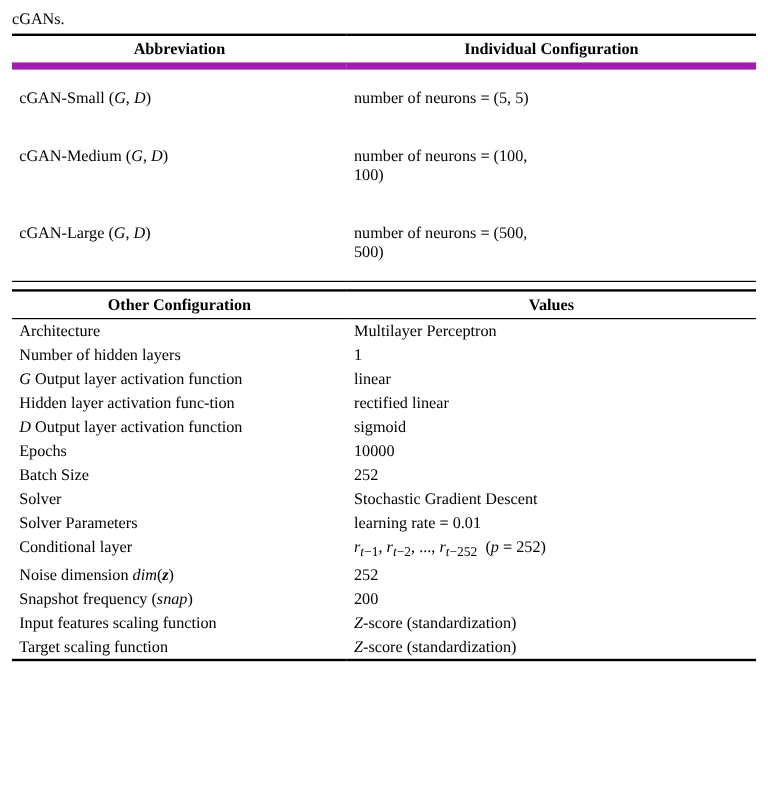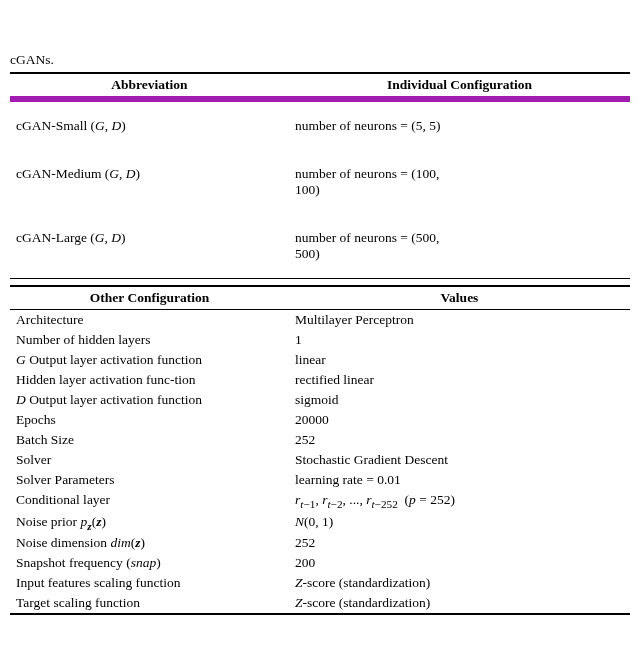--- a/index.html
+++ b/index.html
@@ -8,21 +8,20 @@
       font-family: 'Times New Roman', Times, serif;
       font-size: 13.5px;
       color: #000;
       width: 640px;
       min-height: 672px;
       padding: 8px 10px;
     }
     .intro-text {
       font-size: 13.5px;
       margin-bottom: 4px;
-      margin-top: 44px;
     }
     table {
       width: 100%;
       border-collapse: collapse;
       margin-bottom: 0;
     }
     .top-table {
       border-top: 2.5px solid #000;
       border-bottom: 1px solid #000;
     }
@@ -111,41 +110,37 @@
     <tr>
       <td>Hidden layer activation func-tion</td>
       <td>rectified linear</td>
     </tr>
     <tr>
       <td><span class="math">D</span> Output layer activation function</td>
       <td>sigmoid</td>
     </tr>
     <tr>
       <td>Epochs</td>
-      <td>20000</td>
+      <td>10000</td>
     </tr>
     <tr>
       <td>Batch Size</td>
       <td>252</td>
     </tr>
     <tr>
       <td>Solver</td>
       <td>Stochastic Gradient Descent</td>
     </tr>
     <tr>
       <td>Solver Parameters</td>
       <td>learning rate = 0.01</td>
     </tr>
     <tr>
       <td>Conditional layer</td>
       <td><span class="math">r</span><sub><span class="math">t</span>−1</sub>, <span class="math">r</span><sub><span class="math">t</span>−2</sub>, ..., <span class="math">r</span><sub><span class="math">t</span>−252</sub> &nbsp;(<span class="math">p</span> = 252)</td>
-    </tr>
-    <tr>
-      <td>Noise prior <span class="math">p</span><sub><span class="math"><b>z</b></span></sub>(<span class="math"><b>z</b></span>)</td>
-      <td><span class="math">N</span>(0, 1)</td>
     </tr>
     <tr>
       <td>Noise dimension <span class="math">dim</span>(<span class="math"><b>z</b></span>)</td>
       <td>252</td>
     </tr>
     <tr>
       <td>Snapshot frequency (<span class="math">snap</span>)</td>
       <td>200</td>
     </tr>
     <tr>

